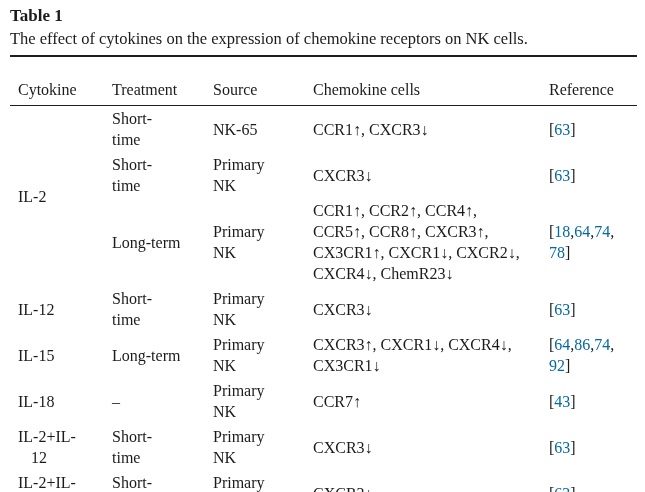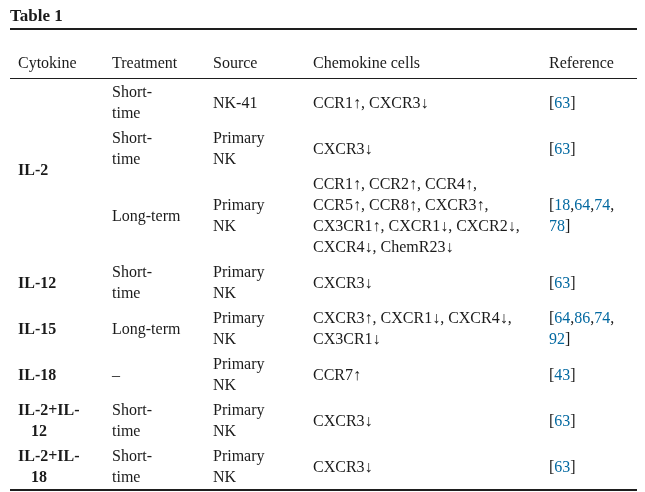--- a/index.html
+++ b/index.html
@@ -54,36 +54,36 @@
   }
   td {
     vertical-align: middle;
     text-align: left;
     padding: 2px 4px 2px 8px;
     white-space: pre-line;
   }
   td.cyto {
     padding-left: 21px;
     text-indent: -13px;
-    font-weight: bold;
   }
   td.ref {
     white-space: pre-line;
   }
   .ref-link {
     color: #0369a1;
     cursor: pointer;
   }
 </style>
 </head>
 <body>
 
 <div class="page">
 
   <p class="tbl-title">Table 1</p>
+  <p class="tbl-caption">The effect of cytokines on the expression of chemokine receptors on NK cells.</p>
 
   <table class="data-table">
     <colgroup>
       <col class="c1">
         <col class="c2">
         <col class="c3">
         <col class="c4">
         <col class="c5">
     </colgroup>
     <thead>
@@ -93,21 +93,21 @@
         <th>Source</th>
         <th>Chemokine cells</th>
         <th>Reference</th>
       </tr>
     </thead>
     <tbody>
       <tr>
         <td class="cyto" rowspan="3">IL-2</td>
         <td>Short-
 time</td>
-        <td>NK-41</td>
+        <td>NK-65</td>
         <td>CCR1↑, CXCR3↓</td>
         <td class="ref"><span>[</span><span class="ref-link">63</span><span>]</span></td>
       </tr>
       <tr>
         <td>Short-
 time</td>
         <td>Primary
 NK</td>
         <td>CXCR3↓</td>
         <td class="ref"><span>[</span><span class="ref-link">63</span><span>]</span></td>

